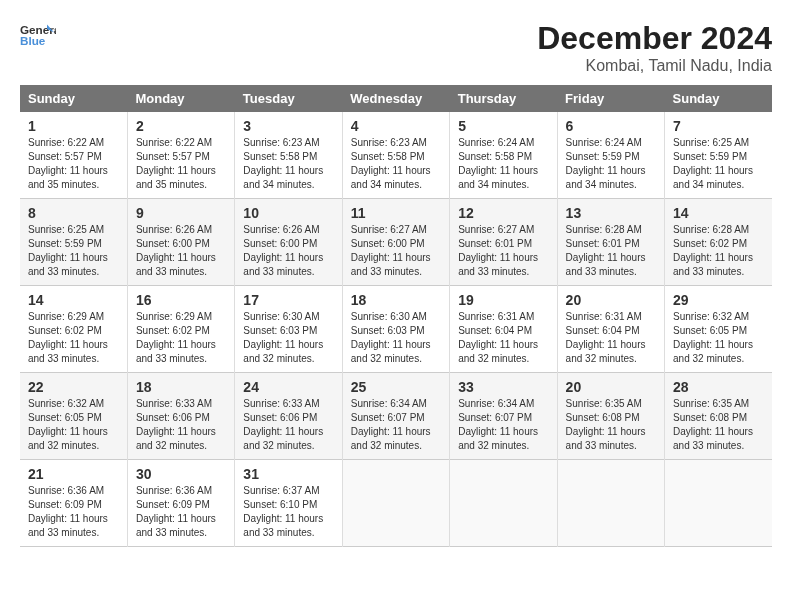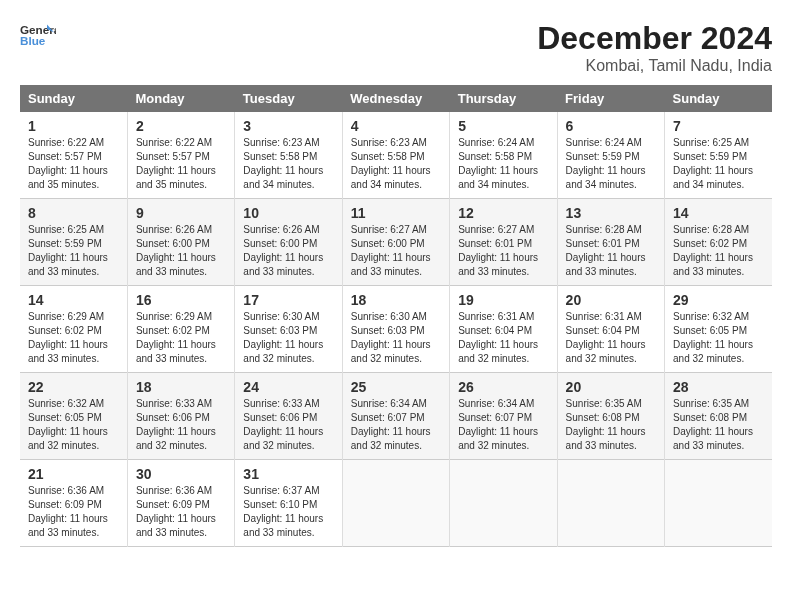--- a/index.html
+++ b/index.html
@@ -212,21 +212,21 @@
       </td>
         <td>
         <span class="day-number">24</span>
         <span class="day-info">Sunrise: 6:33 AM<br>Sunset: 6:06 PM<br>Daylight: 11 hours and 32 minutes.</span>
       </td>
         <td>
         <span class="day-number">25</span>
         <span class="day-info">Sunrise: 6:34 AM<br>Sunset: 6:07 PM<br>Daylight: 11 hours and 32 minutes.</span>
       </td>
         <td>
-        <span class="day-number">26</span>
+        <span class="day-number">33</span>
         <span class="day-info">Sunrise: 6:34 AM<br>Sunset: 6:07 PM<br>Daylight: 11 hours and 32 minutes.</span>
       </td>
         <td>
         <span class="day-number">20</span>
         <span class="day-info">Sunrise: 6:35 AM<br>Sunset: 6:08 PM<br>Daylight: 11 hours and 33 minutes.</span>
       </td>
         <td>
         <span class="day-number">28</span>
         <span class="day-info">Sunrise: 6:35 AM<br>Sunset: 6:08 PM<br>Daylight: 11 hours and 33 minutes.</span>
       </td>

